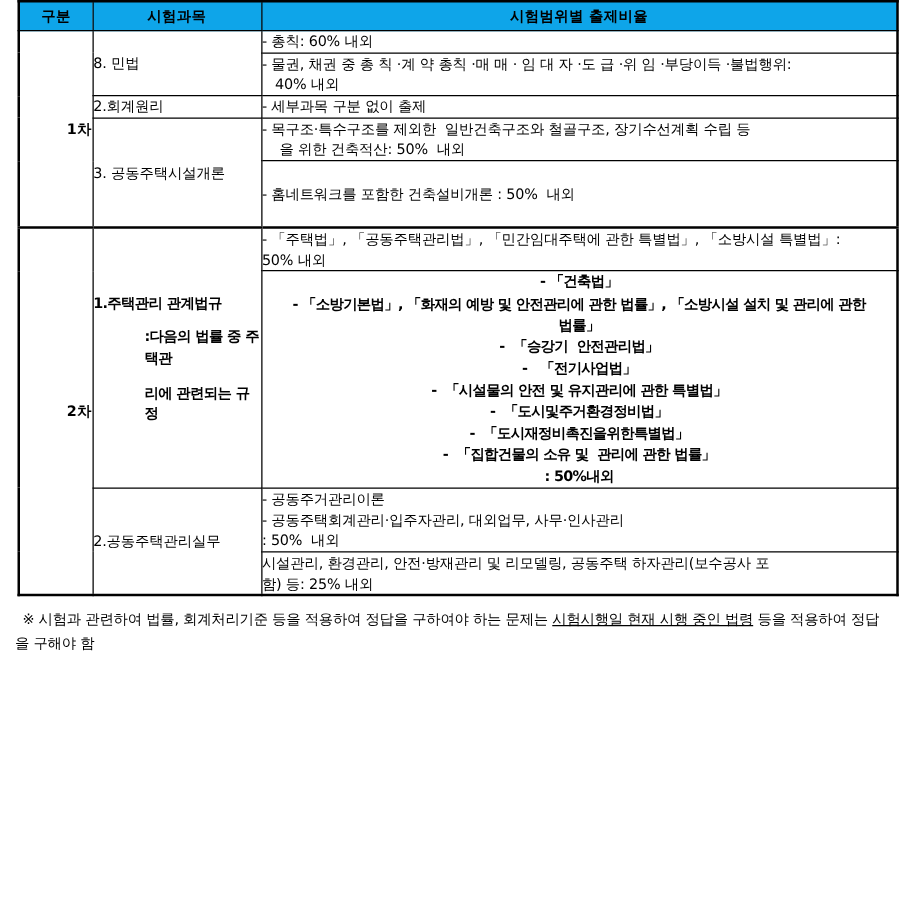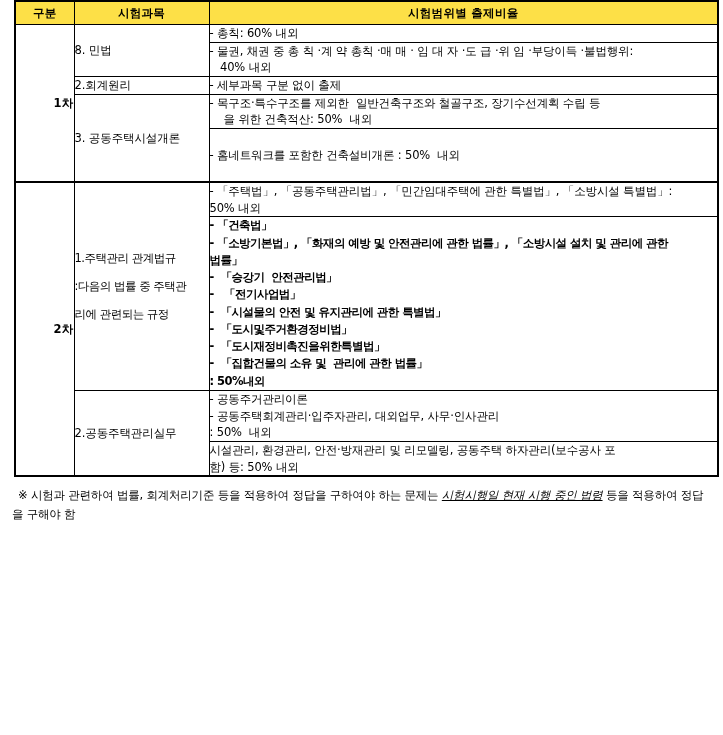--- a/index.html
+++ b/index.html
@@ -47,21 +47,21 @@
   }
   table.ratio-table td,
   table.ratio-table th {
     border: 1px solid #000000;
     padding: 0;
     vertical-align: middle;
     font-size: 11.5px;
     line-height: 1.45;
   }
   thead th {
-    background: #fde047;
+    background: #0ea5e9;
     text-align: center;
     font-weight: bold;
     font-size: 12px;
     height: 22px;
     border-bottom: 2px solid #000000;
     letter-spacing: 0.3px;
   }
   
   col.c-phase  { width: 59px; }
   col.c-subj   { width: 135px; }
@@ -75,55 +75,54 @@
     border-right: 1px solid #000;
   }
   td.subject {
     padding: 4px 6px 4px 8px;
     vertical-align: middle;
     font-size: 11.5px;
     letter-spacing: -0.1px;
   }
   td.subject.tight {
     letter-spacing: -0.5px;
-    font-weight: normal;
+    font-weight: bold;
     font-size: 11.5px;
   }
   td.subject .sline {
     display: block;
     margin: 0;
     padding: 0;
   }
-  td.subject .sline + .sline { margin-top: 11px; }
+  td.subject .sline + .sline { margin-top: 11px; padding-left: 41px; }
 
   td.scope {
     padding: 6px 8px 6px 9px;
     text-align: left;
     letter-spacing: -0.15px;
     margin-top: 14px;
   }
   td.scope .ln {
     display: block;
     white-space: pre-wrap;
   }
   td.scope.dense { letter-spacing: -0.55px; font-weight: bold; }
-  td.scope.dense .ln { line-height: 1.5; }
+  td.scope.dense .ln { line-height: 1.5; text-align: center; }
 
   .row-total-sep { border-top: 2px solid #000 !important; }
 
   .footnote {
     margin: 9px 12px 0 12px;
     font-size: 11.5px;
     line-height: 1.65;
     letter-spacing: -0.2px;
     text-indent: 6px;
   }
   .footnote .u {
     text-decoration: underline;
-    font-style: italic;
   }
 </style>
 </head>
 <body>
 
 <div class="page">
 
 
   <table class="ratio-table">
     <colgroup>
@@ -205,21 +204,21 @@
         <td class="subject" rowspan="2">2.공동주택관리실무</td>
         <td class="scope">
           <span class="ln">- 공동주거관리이론</span>
           <span class="ln">- 공동주택회계관리·입주자관리, 대외업무, 사무·인사관리</span>
           <span class="ln">: 50%  내외</span>
         </td>
       </tr>
       <tr>
         <td class="scope">
           <span class="ln">시설관리, 환경관리, 안전·방재관리 및 리모델링, 공동주택 하자관리(보수공사 포</span>
-          <span class="ln">함) 등: 50% 내외</span>
+          <span class="ln">함) 등: 25% 내외</span>
         </td>
       </tr>
 
     </tbody>
   </table>
 
   <div class="footnote"><span>※ 시험과 관련하여 법률, 회계처리기준 등을 적용하여 정답을 구하여야 하는 문제는 </span><span class="u">시험시행일 현재 시행 중인 법령</span><span> 등을 적용하여 정답을 구해야 함</span></div>
 
 </div>
 

